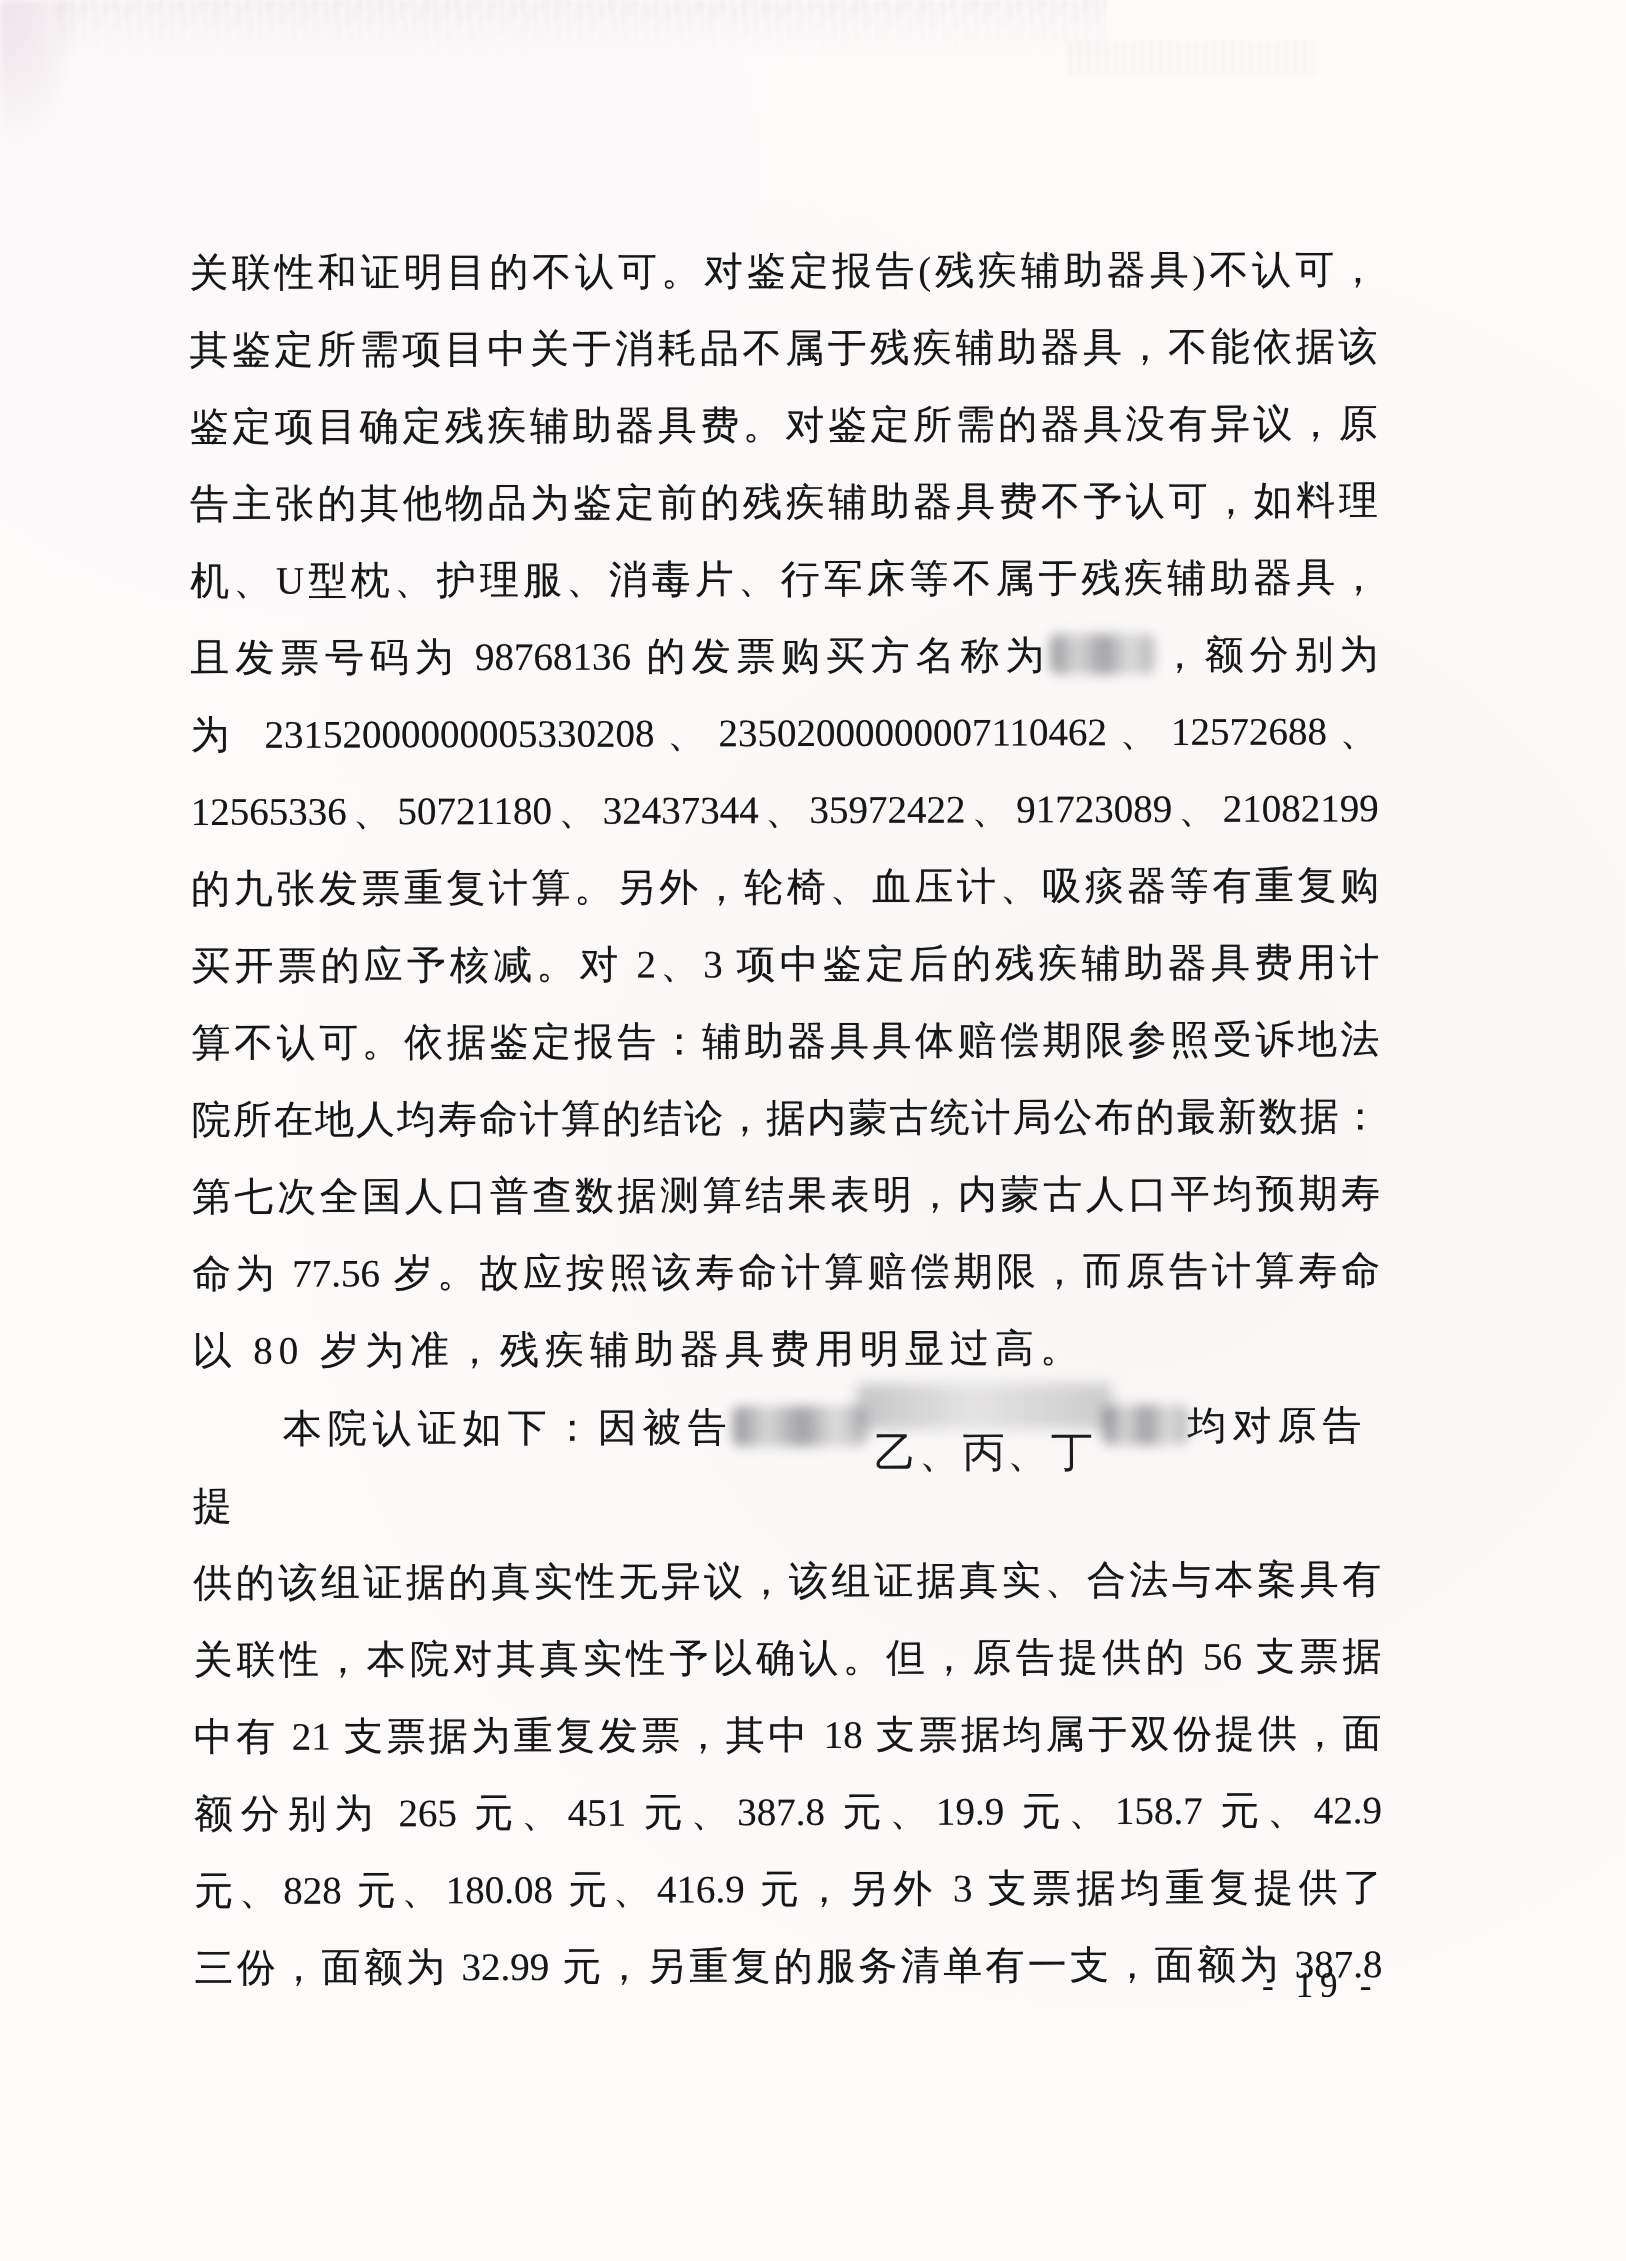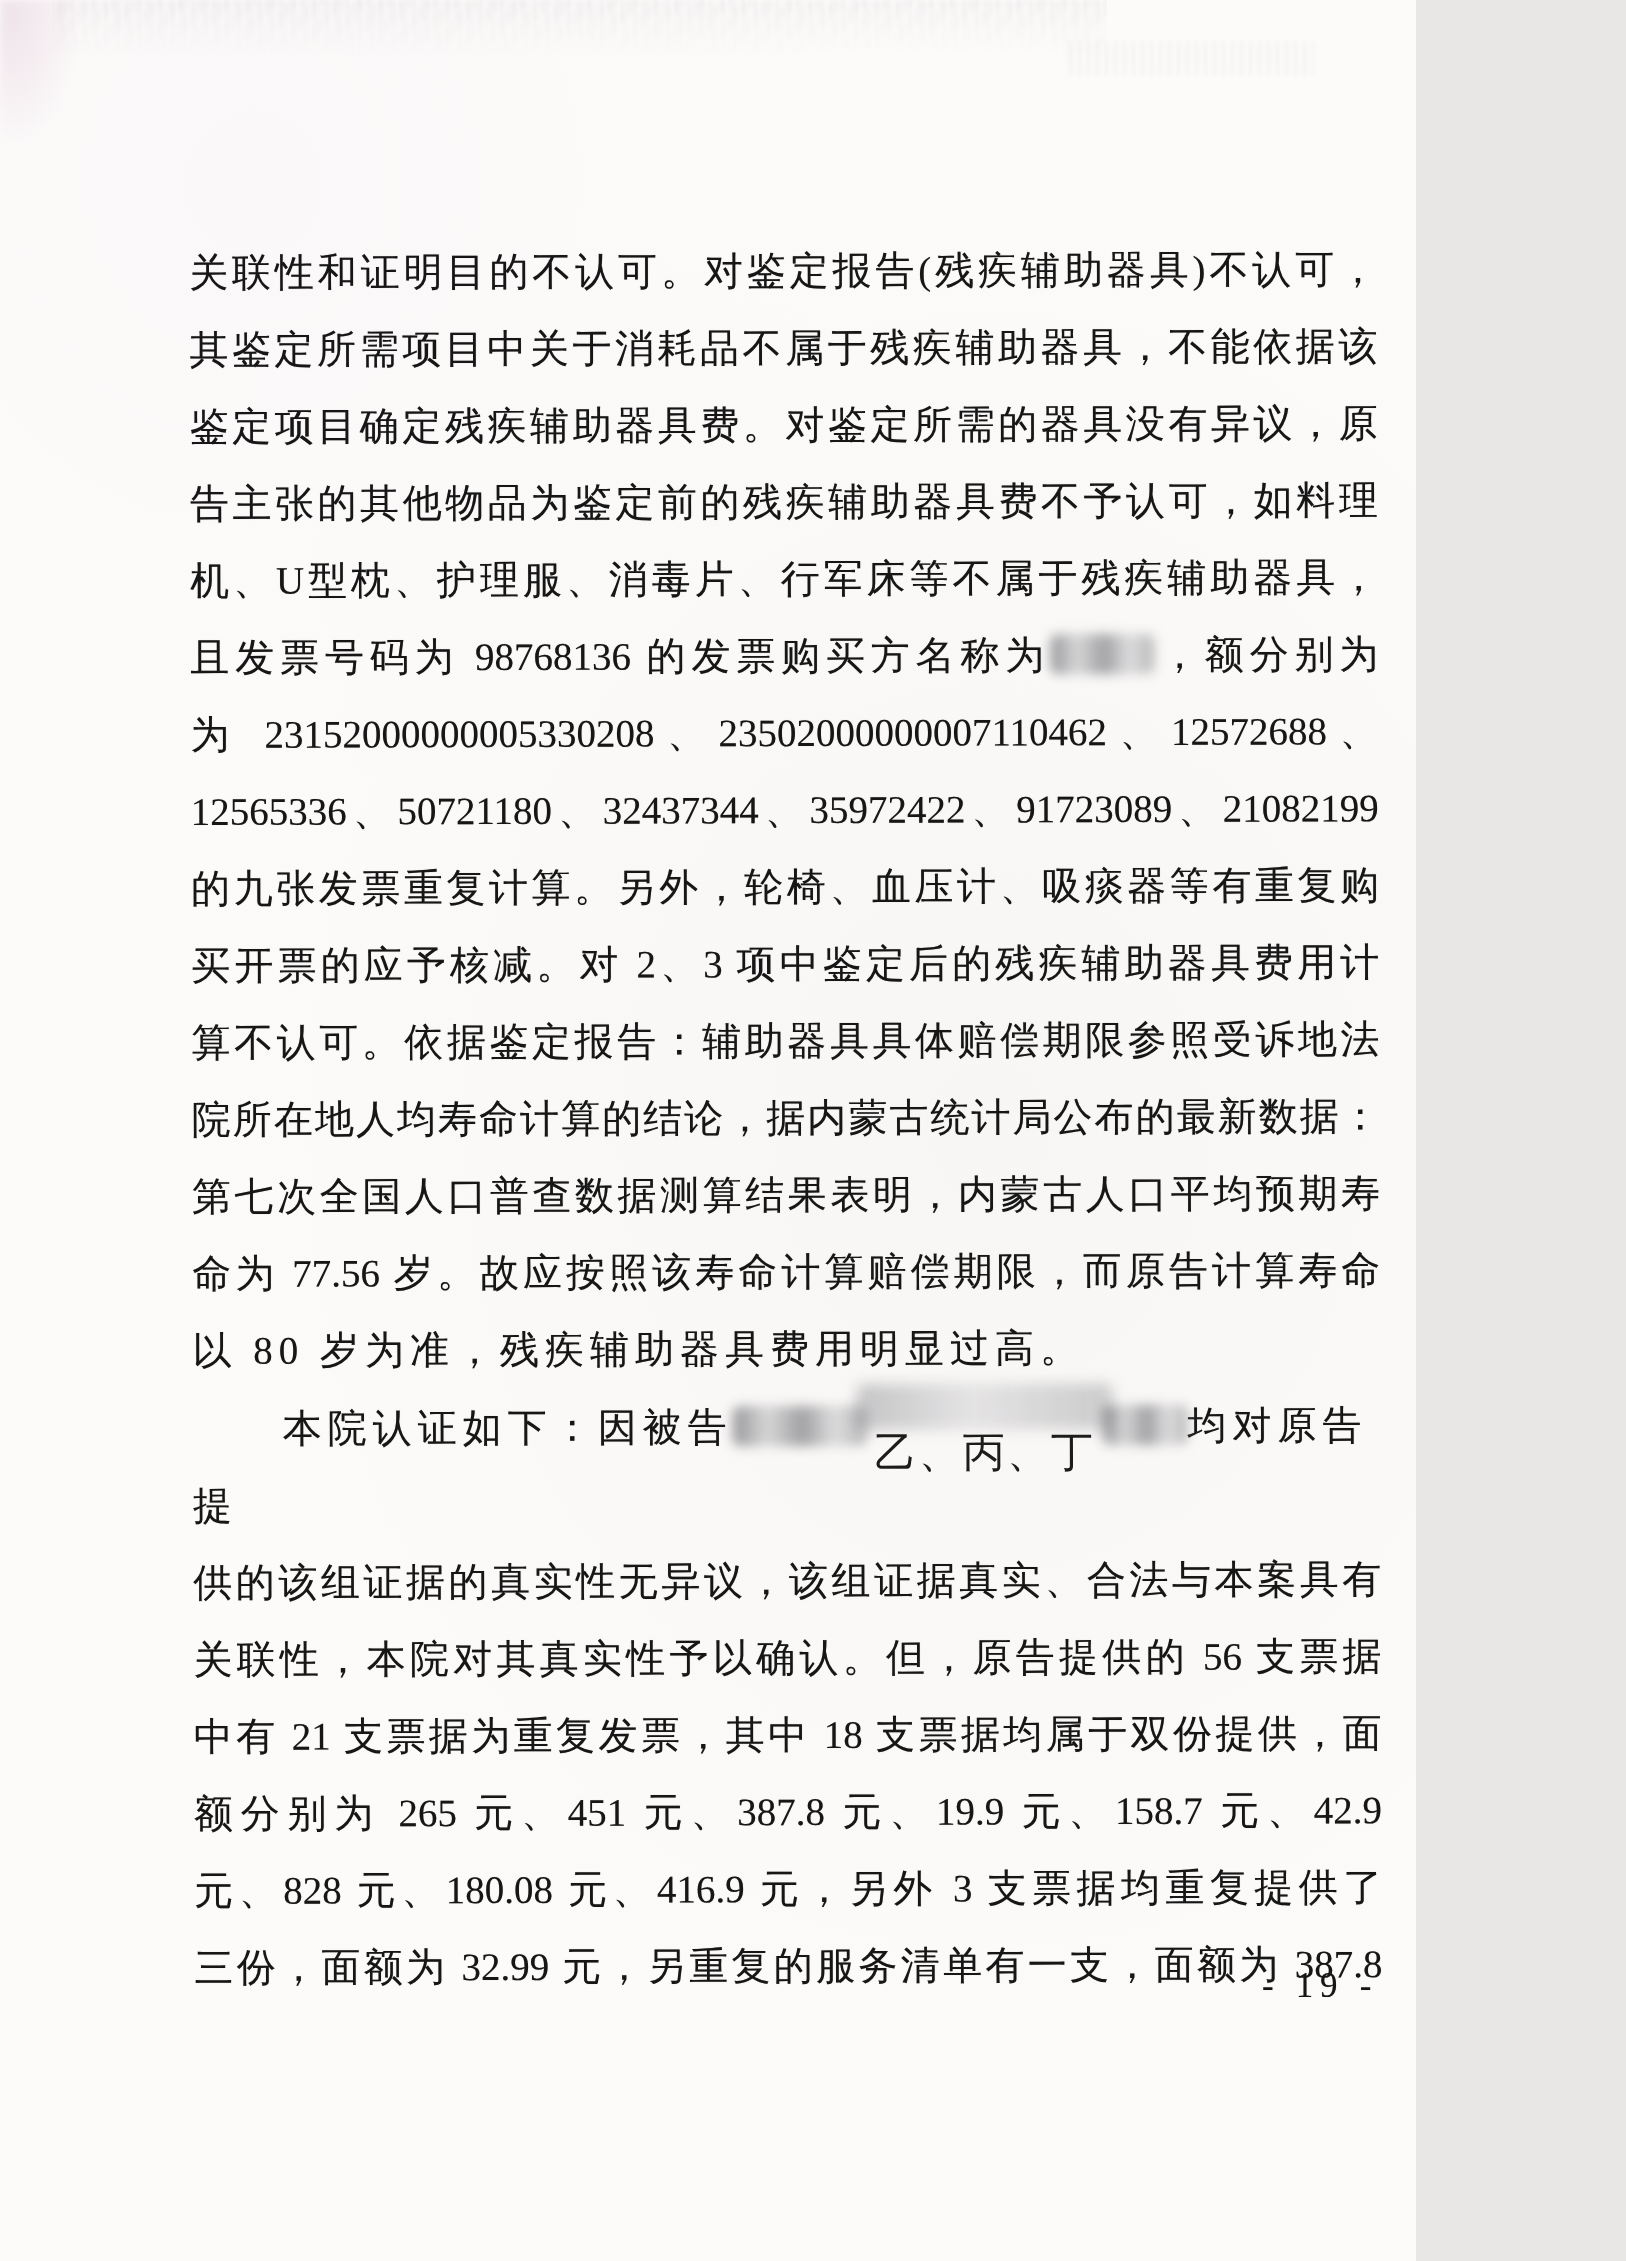--- a/index.html
+++ b/index.html
@@ -3,21 +3,21 @@
 <meta charset="utf-8">
 <style>
   html, body { margin: 0; padding: 0; }
   body {
     width: 1626px; height: 2261px;
     background: #e9e7e5;
     font-family: "Liberation Serif", "DejaVu Serif", serif;
   }
   .page {
     position: relative;
-    width: 1416px; height: 2261px;
+    width: 1626px; height: 2261px;
     background:
       radial-gradient(ellipse 60% 40% at 18% 8%, rgba(215,195,210,0.05), transparent 70%),
       radial-gradient(ellipse 80% 60% at 70% 50%, rgba(235,232,228,0.25), transparent 75%),
       #fcfbfa;
     overflow: hidden;
     text-decoration: underline;
   }
 
   
   .bleed-strip {

